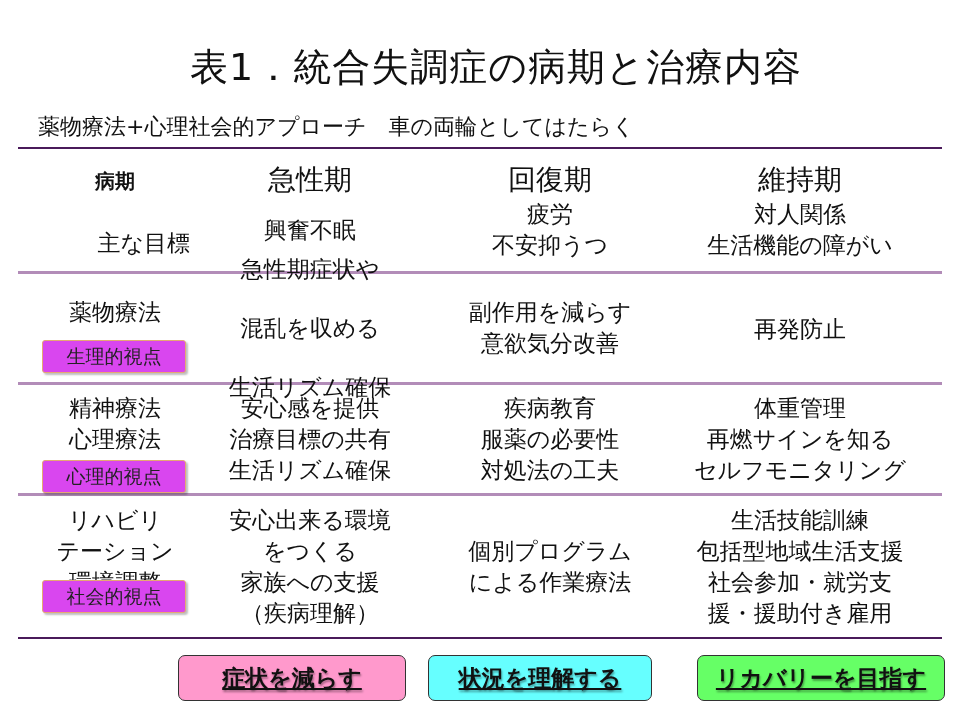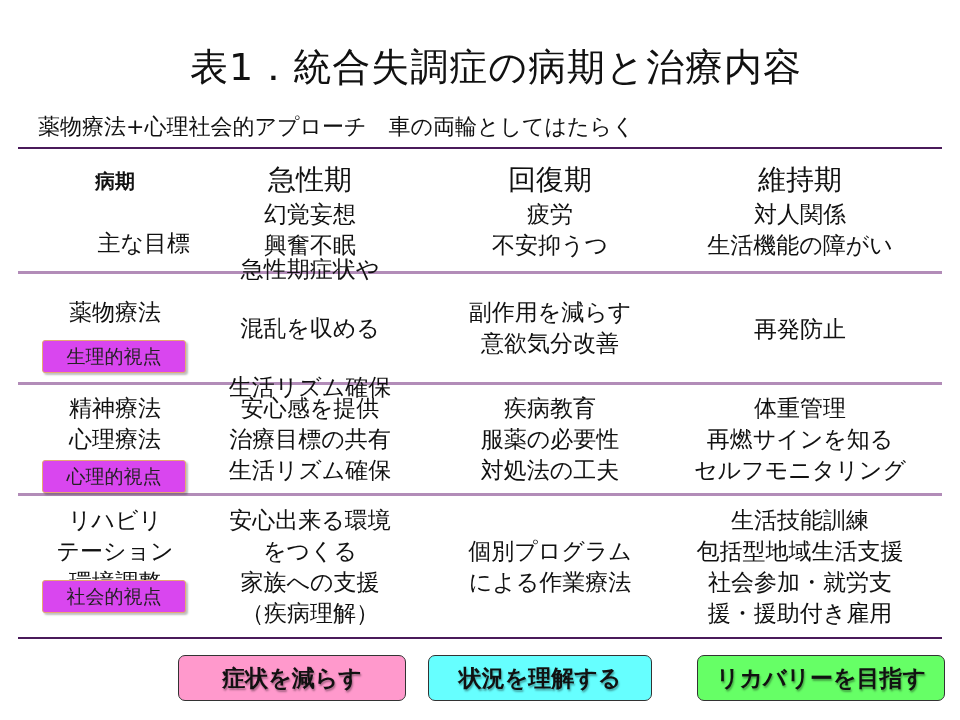--- a/index.html
+++ b/index.html
@@ -27,20 +27,21 @@
     .badge {
       position:absolute; left:42px; width:142px; height:31px;
       background:#d946ef; border:1px solid #e5a874; border-radius:3px;
       box-shadow:2px 2px 2px rgba(0,0,0,0.25);
       font-size:19px; line-height:31px; text-align:center; color:#222;
     }
     .goal-btn {
       position:absolute; top:655px; height:44px; border:1px solid #333; border-radius:7px;
       font-size:23px; font-weight:bold; line-height:44px; text-align:center; color:#111;
       text-shadow:1px 2px 2px rgba(0,0,0,0.35);
+      text-decoration:underline;
     }
   </style>
 </head>
 <body>
 
 <div class="title">表1．統合失調症の病期と治療内容</div>
 <div class="subtitle">薬物療法+心理社会的アプローチ　車の両輪としてはたらく</div>
 
 <div class="hline dark" style="top:147px;"></div>
 <div class="hline light" style="top:271px;"></div>
@@ -53,21 +54,20 @@
   <div class="cell phase-head" style="left:215px; width:190px; top:162px; height:36px;">急性期</div>
   <div class="cell phase-head" style="left:440px; width:220px; top:162px; height:36px;">回復期</div>
   <div class="cell phase-head" style="left:680px; width:240px; top:162px; height:36px;">維持期</div>
 </div>
 
 <div>
   <div class="cell" style="left:40px; width:150px; top:227px; height:32px;align-items:flex-end;">
     <span>主な目標</span>
   </div>
   <div class="cell" style="left:215px; width:190px; top:198px; height:64px;">
-    <span>幻覚妄想</span>
     <span>興奮不眠</span>
   </div>
   <div class="cell" style="left:440px; width:220px; top:198px; height:64px;">
     <span>疲労</span>
     <span>不安抑うつ</span>
   </div>
   <div class="cell" style="left:680px; width:240px; top:198px; height:64px;">
     <span>対人関係</span>
     <span>生活機能の障がい</span>
   </div>

